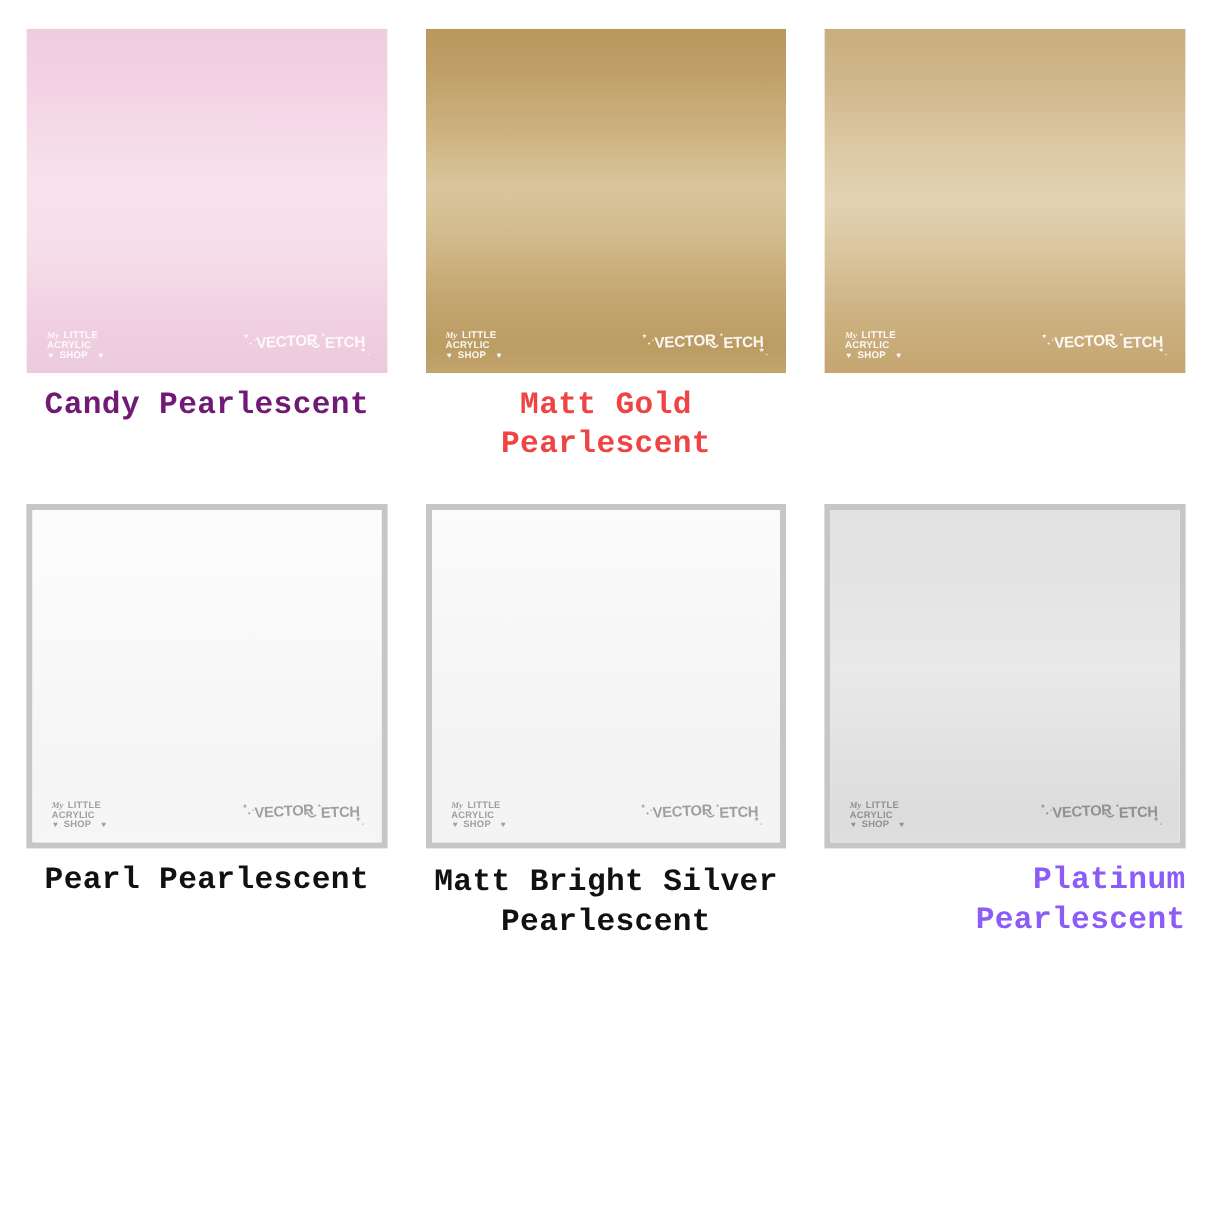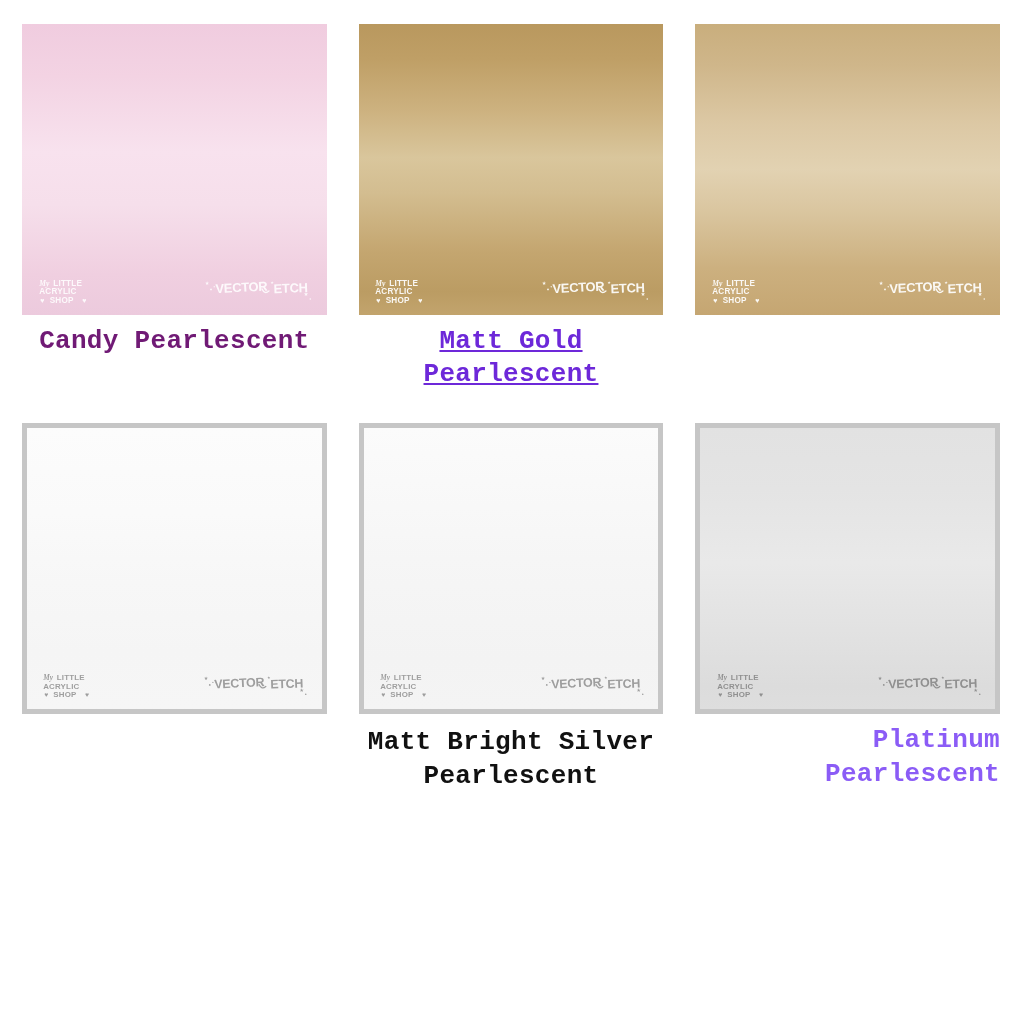--- a/index.html
+++ b/index.html
@@ -11,21 +11,21 @@
     background: #ffffff;
     overflow: hidden;
   }
 
   body {
     font-family: "Liberation Mono", "DejaVu Sans Mono", monospace;
   }
 
   .swatch-grid {
     width: 1024px;
-    padding: 24px 24px 0 22px;
+    padding: 24px 36px 0 22px;
     display: grid;
     grid-template-columns: repeat(3, 1fr);
     column-gap: 28px;
     row-gap: 28px;
     align-content: start;
     gap: 32px;
   }
 
   .swatch-cell {
     display: flex;
@@ -150,21 +150,21 @@
             <path class="wm-swash" d="M108 24 q5 11 13 4" fill="none" stroke-width="2.4" stroke-linecap="round" stroke="#ffffff"></path>
             <text class="wm-star-b" x="124" y="14" font-size="10">★</text>
             <text class="wm-w2" x="130" y="32" font-family="Liberation Sans, sans-serif" font-size="24" font-weight="bold" letter-spacing="-0.5" transform="rotate(-2 130 32)">ETCH</text>
             <text class="wm-star-c" x="186" y="38" font-size="14">★</text>
             <circle class="wm-dot-c" cx="198" cy="43" r="1.4"></circle>
           </g>
         </svg>
       </div>
     </div>
 
-    <div class="swatch-label" style="color: #6d28d9; text-decoration: underline;">Matt Gold
+    <div class="swatch-label" style="color: #ef4444;">Matt Gold
 Pearlescent</div>
   </div>
 
   <div class="swatch-cell">
     <div class="swatch-tile">
       <div class="swatch-fill" style="background: linear-gradient(rgb(201, 174, 125) 0%, rgb(207, 182, 138) 14%, rgb(220, 200, 164) 34%, rgb(226, 210, 178) 50%, rgb(218, 198, 160) 64%, rgb(204, 176, 127) 84%, rgb(197, 166, 114) 100%);"></div>
 
       <div class="wm-shop">
         <svg viewBox="0 0 120 44" xmlns="http://www.w3.org/2000/svg" aria-hidden="true">
           <g class="wm-ink" fill="#ffffff" stroke="none" style="opacity: 0.92;">
@@ -224,20 +224,21 @@
             <path class="wm-swash" d="M108 24 q5 11 13 4" fill="none" stroke-width="2.4" stroke-linecap="round" stroke="#9a9a9a"></path>
             <text class="wm-star-b" x="124" y="14" font-size="10">★</text>
             <text class="wm-w2" x="130" y="32" font-family="Liberation Sans, sans-serif" font-size="24" font-weight="bold" letter-spacing="-0.5" transform="rotate(-2 130 32)">ETCH</text>
             <text class="wm-star-c" x="186" y="38" font-size="14">★</text>
             <circle class="wm-dot-c" cx="198" cy="43" r="1.4"></circle>
           </g>
         </svg>
       </div>
     </div>
 
+    <div class="swatch-label" style="color: rgb(17, 17, 17);">Pearl Pearlescent</div>
   </div>
 
   <div class="swatch-cell">
     <div class="swatch-tile bordered" style="border-color: rgb(198, 198, 198);">
       <div class="swatch-fill" style="background: linear-gradient(rgb(251, 251, 251) 0%, rgb(248, 248, 248) 28%, rgb(245, 245, 245) 56%, rgb(243, 243, 243) 82%, rgb(244, 244, 244) 100%);"></div>
 
       <div class="wm-shop">
         <svg viewBox="0 0 120 44" xmlns="http://www.w3.org/2000/svg" aria-hidden="true">
           <g class="wm-ink" fill="#9a9a9a" stroke="none" style="opacity: 0.95;">
             <text class="wm-my" x="2" y="13" font-family="Liberation Serif, serif" font-style="italic" font-size="13" font-weight="bold">My</text>

